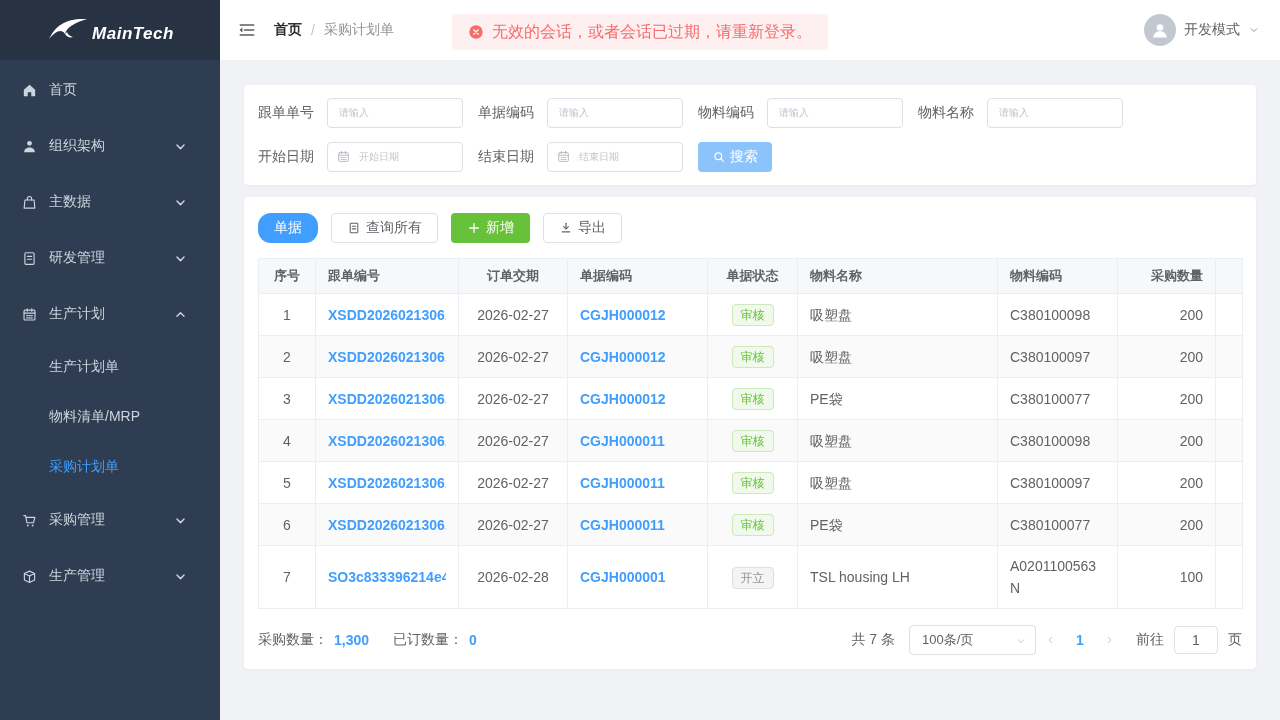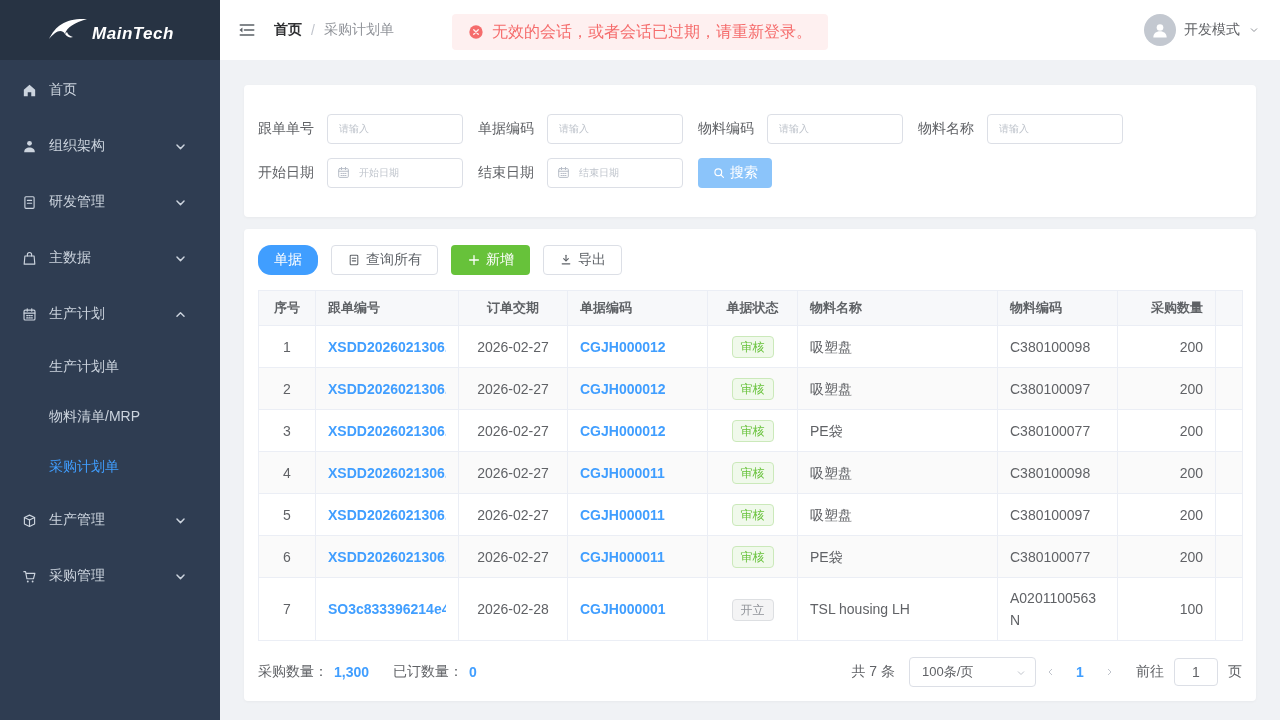--- a/index.html
+++ b/index.html
@@ -41,21 +41,21 @@
   .avatar { width:32px; height:32px; border-radius:50%; background:#c3c8d0; display:flex; align-items:center; justify-content:center; overflow:hidden; }
   .avatar svg { width:20px; height:20px; }
   .user-label { color:#606266; }
   .user-chev { color:#909399; } .user-chev svg { width:12px; height:12px; }
 
   
   .main { position:absolute; left:220px; top:60px; right:0; bottom:0; padding:25px 24px 0 24px; }
   .card { background:#fff; border-radius:4px; box-shadow:0 1px 3px rgba(0,0,0,.04); }
 
   
-  .filter-card { padding:29px 14px; margin-bottom:12px; }
+  .filter-card { padding:13px 14px; margin-bottom:12px; }
   .filter-row { display:flex; align-items:center; }
   .filter-row + .filter-row { margin-top:14px; }
   .f-group { display:flex; align-items:center; margin-right:15px; }
   .f-label { width:57px; text-align:left; color:#606266; margin-right:12px; white-space:nowrap; }
   .f-input { position:relative; width:136px; height:30px; }
   .f-input input { width:100%; height:100%; border:1px solid #dcdfe6; border-radius:4px; padding:0 11px; font-size:10px; color:#606266; outline:none; font-family:Liberation Mono, monospace; }
   .f-input input::placeholder { color:#bfc4cc; }
   .f-input.with-ico input { padding-left:31px; }
   .f-ico { position:absolute; left:9px; top:7px; width:15px; height:15px; color:#b6bcc6; pointer-events:none; }
   .f-ico svg { width:15px; height:15px; }
@@ -133,40 +133,40 @@
         <span class="nav-label">组织架构</span>
         <span class="icon chev">
           <svg viewBox="0 0 24 24" fill="none" stroke="currentColor" stroke-width="1.6" stroke-linecap="round" stroke-linejoin="round">
             <polyline points="7,10 12,15 17,10" stroke-width="2"></polyline>
           </svg>
         </span>
       </div>
       <div class="nav-item">
         <span class="icon ">
           <svg viewBox="0 0 24 24" fill="none" stroke="currentColor" stroke-width="1.6" stroke-linecap="round" stroke-linejoin="round">
+            <path d="M5.5 8.5 h13 l1 11.5 H4.5 Z"></path>
+            <path d="M9 8.5 V6.5 a3 3 0 0 1 6 0 v2"></path>
+          </svg>
+        </span>
+        <span class="nav-label">主数据</span>
+        <span class="icon chev">
+          <svg viewBox="0 0 24 24" fill="none" stroke="currentColor" stroke-width="1.6" stroke-linecap="round" stroke-linejoin="round">
+            <polyline points="7,10 12,15 17,10" stroke-width="2"></polyline>
+          </svg>
+        </span>
+      </div>
+      <div class="nav-item">
+        <span class="icon ">
+          <svg viewBox="0 0 24 24" fill="none" stroke="currentColor" stroke-width="1.6" stroke-linecap="round" stroke-linejoin="round">
             <rect x="5.5" y="3.8" width="13" height="16.4" rx="1.5"></rect>
             <line x1="9" y1="9" x2="15" y2="9"></line>
             <line x1="9" y1="13" x2="15" y2="13"></line>
           </svg>
         </span>
         <span class="nav-label">研发管理</span>
-        <span class="icon chev">
-          <svg viewBox="0 0 24 24" fill="none" stroke="currentColor" stroke-width="1.6" stroke-linecap="round" stroke-linejoin="round">
-            <polyline points="7,10 12,15 17,10" stroke-width="2"></polyline>
-          </svg>
-        </span>
-      </div>
-      <div class="nav-item">
-        <span class="icon ">
-          <svg viewBox="0 0 24 24" fill="none" stroke="currentColor" stroke-width="1.6" stroke-linecap="round" stroke-linejoin="round">
-            <path d="M5.5 8.5 h13 l1 11.5 H4.5 Z"></path>
-            <path d="M9 8.5 V6.5 a3 3 0 0 1 6 0 v2"></path>
-          </svg>
-        </span>
-        <span class="nav-label">主数据</span>
         <span class="icon chev">
           <svg viewBox="0 0 24 24" fill="none" stroke="currentColor" stroke-width="1.6" stroke-linecap="round" stroke-linejoin="round">
             <polyline points="7,10 12,15 17,10" stroke-width="2"></polyline>
           </svg>
         </span>
       </div>
       <div class="nav-item">
         <span class="icon ">
           <svg viewBox="0 0 24 24" fill="none" stroke="currentColor" stroke-width="1.6" stroke-linecap="round" stroke-linejoin="round">
             <rect x="4.3" y="5.8" width="15.4" height="14" rx="1.5"></rect>
@@ -189,41 +189,41 @@
       </div>
       <div class="nav-sub">
         <span>物料清单/MRP</span>
       </div>
       <div class="nav-sub active">
         <span>采购计划单</span>
       </div>
       <div class="nav-item">
         <span class="icon ">
           <svg viewBox="0 0 24 24" fill="none" stroke="currentColor" stroke-width="1.6" stroke-linecap="round" stroke-linejoin="round">
+            <path d="M4 5.2 h2.4 l2 10 h9.2 l2-7.6 H7.2"></path>
+            <circle cx="9.6" cy="19" r="1.3" fill="currentColor" stroke="none"></circle>
+            <circle cx="16.4" cy="19" r="1.3" fill="currentColor" stroke="none"></circle>
+          </svg>
+        </span>
+        <span class="nav-label">采购管理</span>
+        <span class="icon chev">
+          <svg viewBox="0 0 24 24" fill="none" stroke="currentColor" stroke-width="1.6" stroke-linecap="round" stroke-linejoin="round">
+            <polyline points="7,10 12,15 17,10" stroke-width="2"></polyline>
+          </svg>
+        </span>
+      </div>
+      <div class="nav-item">
+        <span class="icon ">
+          <svg viewBox="0 0 24 24" fill="none" stroke="currentColor" stroke-width="1.6" stroke-linecap="round" stroke-linejoin="round">
             <path d="M4.8 7.8 L12 4.4 L19.2 7.8 V17 L12 20.4 L4.8 17 Z"></path>
             <polyline points="4.8,7.8 12,11.2 19.2,7.8"></polyline>
             <line x1="12" y1="11.2" x2="12" y2="20.4"></line>
           </svg>
         </span>
         <span class="nav-label">生产管理</span>
-        <span class="icon chev">
-          <svg viewBox="0 0 24 24" fill="none" stroke="currentColor" stroke-width="1.6" stroke-linecap="round" stroke-linejoin="round">
-            <polyline points="7,10 12,15 17,10" stroke-width="2"></polyline>
-          </svg>
-        </span>
-      </div>
-      <div class="nav-item">
-        <span class="icon ">
-          <svg viewBox="0 0 24 24" fill="none" stroke="currentColor" stroke-width="1.6" stroke-linecap="round" stroke-linejoin="round">
-            <path d="M4 5.2 h2.4 l2 10 h9.2 l2-7.6 H7.2"></path>
-            <circle cx="9.6" cy="19" r="1.3" fill="currentColor" stroke="none"></circle>
-            <circle cx="16.4" cy="19" r="1.3" fill="currentColor" stroke="none"></circle>
-          </svg>
-        </span>
-        <span class="nav-label">采购管理</span>
         <span class="icon chev">
           <svg viewBox="0 0 24 24" fill="none" stroke="currentColor" stroke-width="1.6" stroke-linecap="round" stroke-linejoin="round">
             <polyline points="7,10 12,15 17,10" stroke-width="2"></polyline>
           </svg>
         </span>
       </div>
     </nav>
 </aside>
 
 <header class="header">

